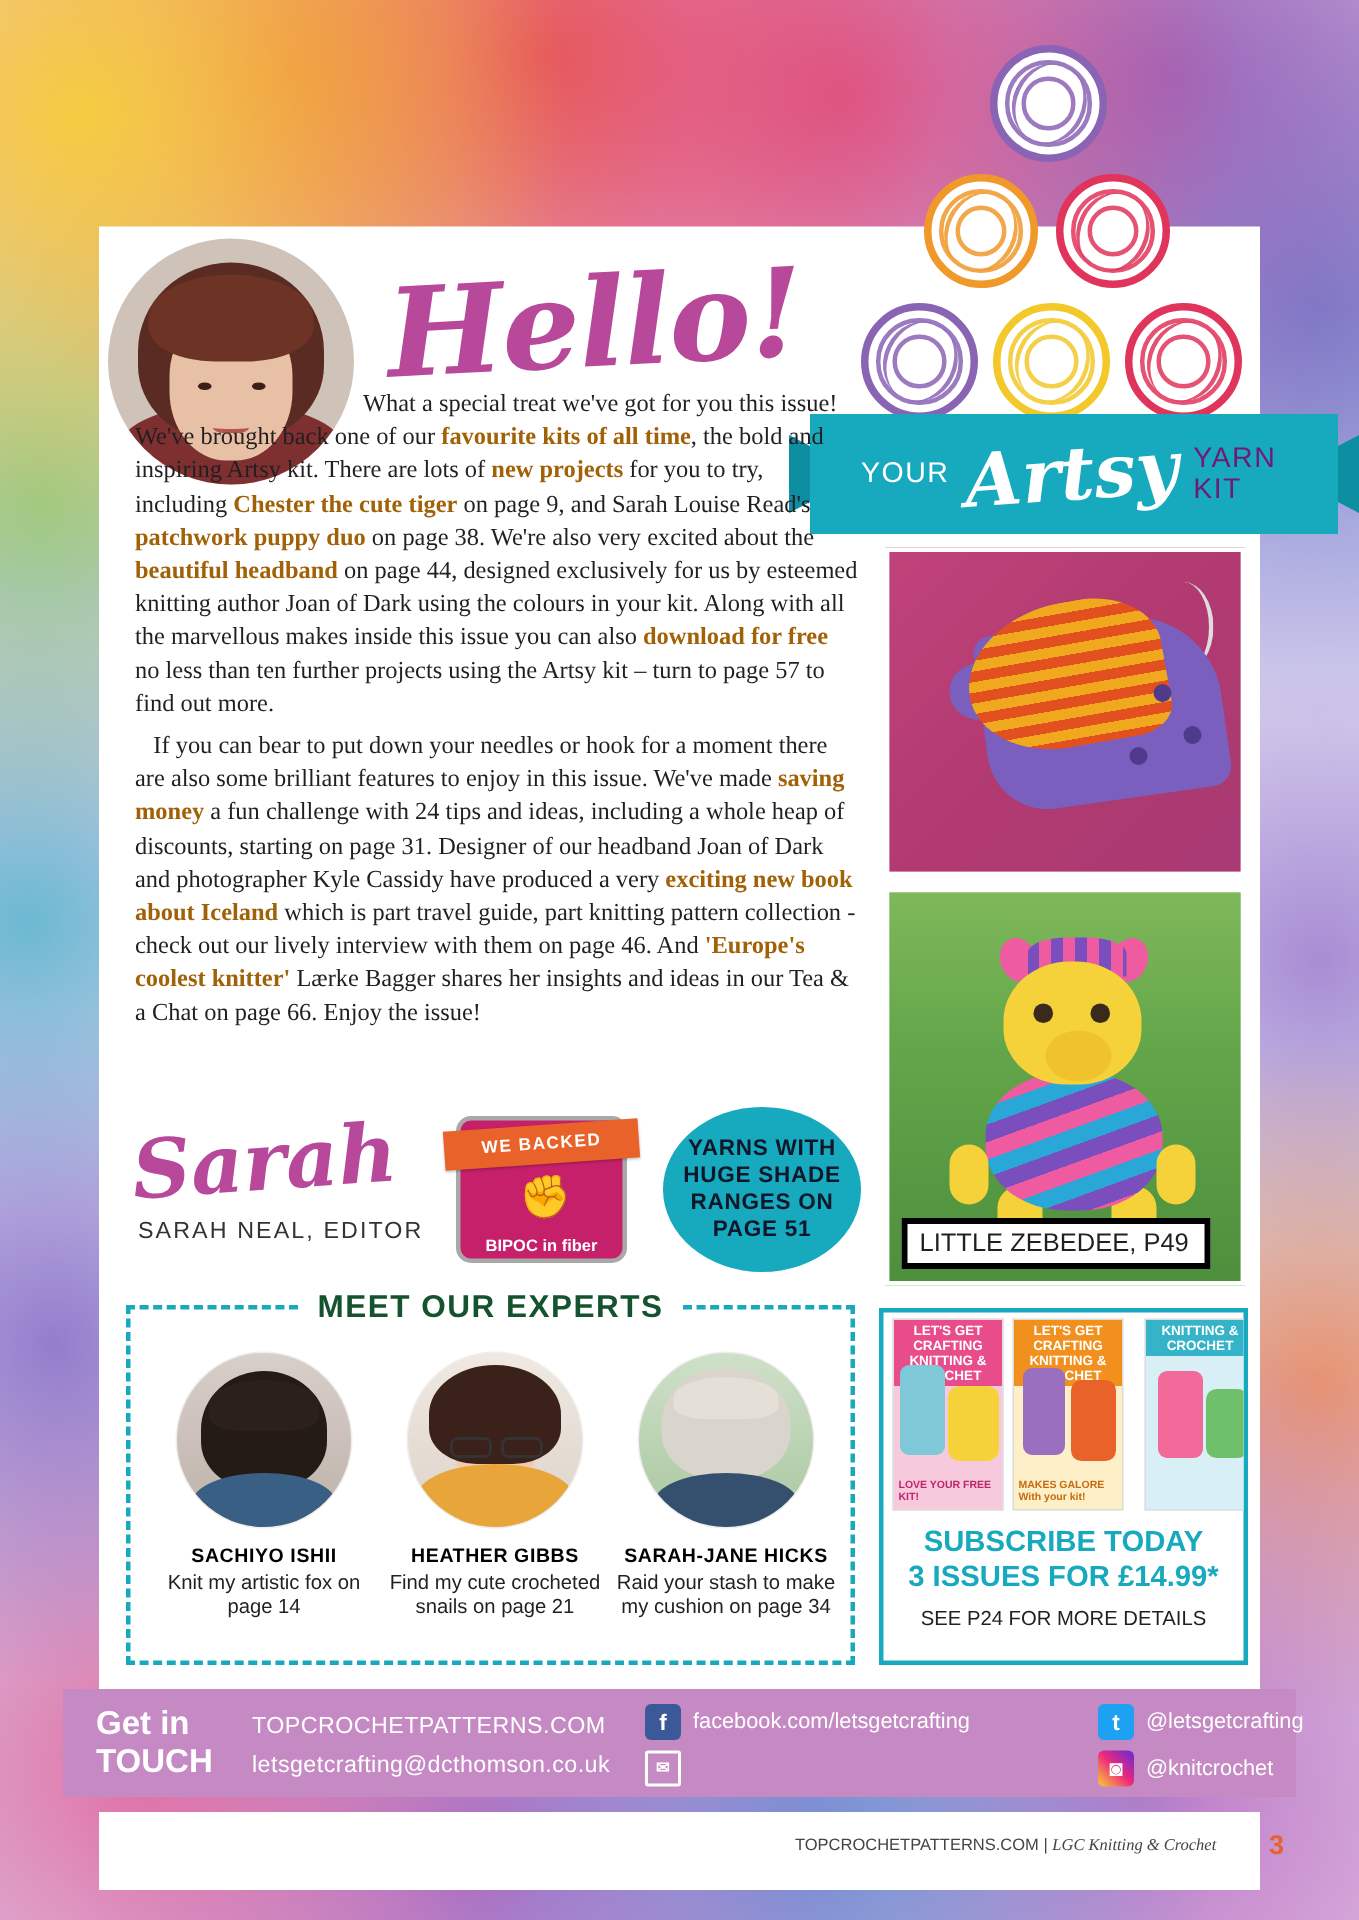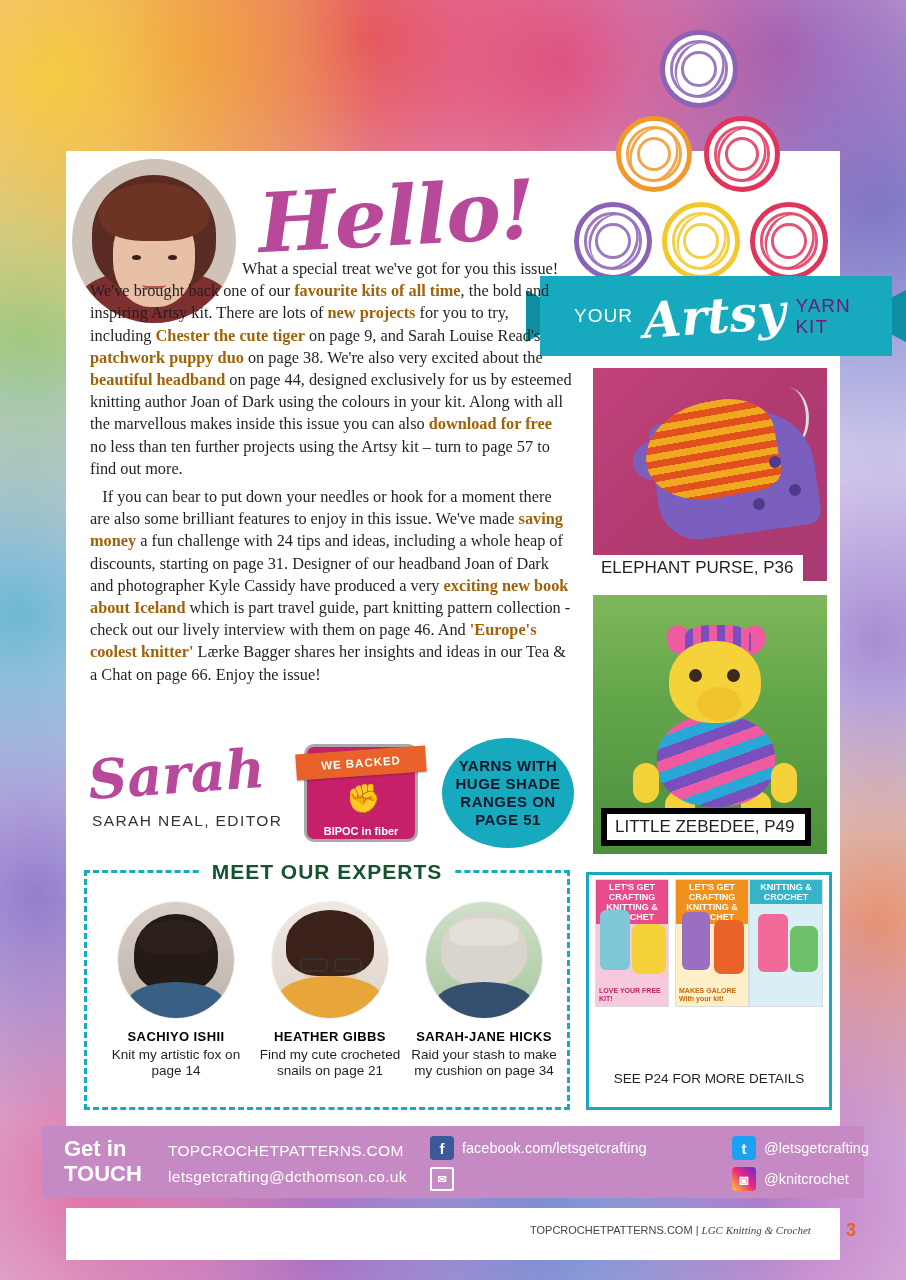--- a/index.html
+++ b/index.html
@@ -415,40 +415,37 @@
 
 <div class="photo-card pc1">
   <div class="purse-bg"></div>
   <div class="purse-string"></div>
   <div class="purse-ear" style="left:40px;top:74px;"></div>
   <div class="purse-body"></div>
   <div class="purse-flap"></div>
   <div class="purse-dot" style="left:176px;top:88px;"></div>
   <div class="purse-dot" style="left:196px;top:116px;"></div>
   <div class="purse-dot" style="left:160px;top:130px;"></div>
-  <div class="photo-caption">
-    <span>ELEPHANT PURSE, P36</span>
-  </div>
 </div>
 
 <div class="photo-card pc2">
   <div class="zeb-grass"></div>
   <div class="zeb-leg" style="left:72px;top:196px;"></div>
   <div class="zeb-leg" style="left:148px;top:196px;"></div>
   <div class="zeb-body"></div>
   <div class="zeb-leg" style="left:40px;top:168px;width:26px;height:40px;"></div>
   <div class="zeb-leg" style="left:178px;top:168px;width:26px;height:40px;"></div>
   <div class="zeb-ear" style="left:74px;top:30px;transform:rotate(-22deg);"></div>
   <div class="zeb-ear" style="left:148px;top:30px;transform:rotate(22deg);"></div>
   <div class="zeb-mane"></div>
   <div class="zeb-head"></div>
   <div class="zeb-muzzle"></div>
   <div class="zeb-eye" style="left:96px;top:74px;"></div>
   <div class="zeb-eye" style="left:134px;top:74px;"></div>
-  <div class="photo-caption" style="bottom:8px;left:8px;border:6px solid #000000;">
+  <div class="photo-caption" style="bottom:8px;left:8px;border:4px solid #000000;">
     <span>LITTLE ZEBEDEE, P49</span>
   </div>
 </div>
 
 <div class="experts">
   <div class="expert" style="left:14px;">
     <div class="photo" style="background:linear-gradient(180deg,#d8cfc8,#bdb2aa);">
       <div style="position:absolute;left:50%;top:30px;transform:translateX(-50%);width:54px;height:64px;border-radius:46%;background:#e9c9a8;"></div>
       <div style="position:absolute;left:50%;top:12px;transform:translateX(-50%);width:84px;height:78px;border-radius:50% 50% 40% 40%;background:#241a16;"></div>
       <div style="position:absolute;left:50%;top:18px;transform:translateX(-50%);width:74px;height:34px;border-radius:50% 50% 30% 30%;background:#2c201a;"></div>
@@ -492,25 +489,29 @@
       <div style="position:absolute;left:4px;top:30px;width:30px;height:60px;background:#7ec8d8;border-radius:6px;"></div>
       <div style="position:absolute;left:36px;top:44px;width:34px;height:50px;background:#f5d23a;border-radius:8px;"></div>
       <div style="position:absolute;left:3px;bottom:3px;right:3px;font-family:'Liberation Sans',sans-serif;font-size:7px;font-weight:bold;color:#c0246a;line-height:8px;">LOVE YOUR FREE KIT!</div>
     </div>
     <div class="cover" style="left:86px;background:#fdf0c8;">
       <div class="mast" style="background:#f2901e;">LET'S GET CRAFTING KNITTING &amp; CROCHET</div>
       <div style="position:absolute;left:6px;top:32px;width:28px;height:58px;background:#9a6fc0;border-radius:6px;"></div>
       <div style="position:absolute;left:38px;top:40px;width:30px;height:54px;background:#e8622a;border-radius:7px;"></div>
       <div style="position:absolute;left:3px;bottom:3px;right:3px;font-family:'Liberation Sans',sans-serif;font-size:7px;font-weight:bold;color:#c76a10;line-height:8px;">MAKES GALORE With your kit!</div>
     </div>
-    <div class="cover" style="left:160px;background:#d8f0f5;">
+    <div class="cover" style="left:174px;background:#d8f0f5;">
       <div class="mast" style="background:#34b3c9;">KNITTING &amp; CROCHET</div>
       <div style="position:absolute;left:8px;top:34px;width:30px;height:58px;background:#f26a9a;border-radius:6px;"></div>
       <div style="position:absolute;left:40px;top:46px;width:28px;height:46px;background:#6fc06a;border-radius:7px;"></div>
     </div>
+  </div>
+  <div class="sub-cta">
+    <div>SUBSCRIBE TODAY</div>
+    <div>3 ISSUES FOR £14.99*</div>
   </div>
   <div class="sub-sub">SEE P24 FOR MORE DETAILS</div>
 </div>
 
 <div class="contact-bar">
   <div class="get-in-touch">
     <div>Get in</div>
     <div>TOUCH</div>
   </div>
   <div class="contact-col1">

